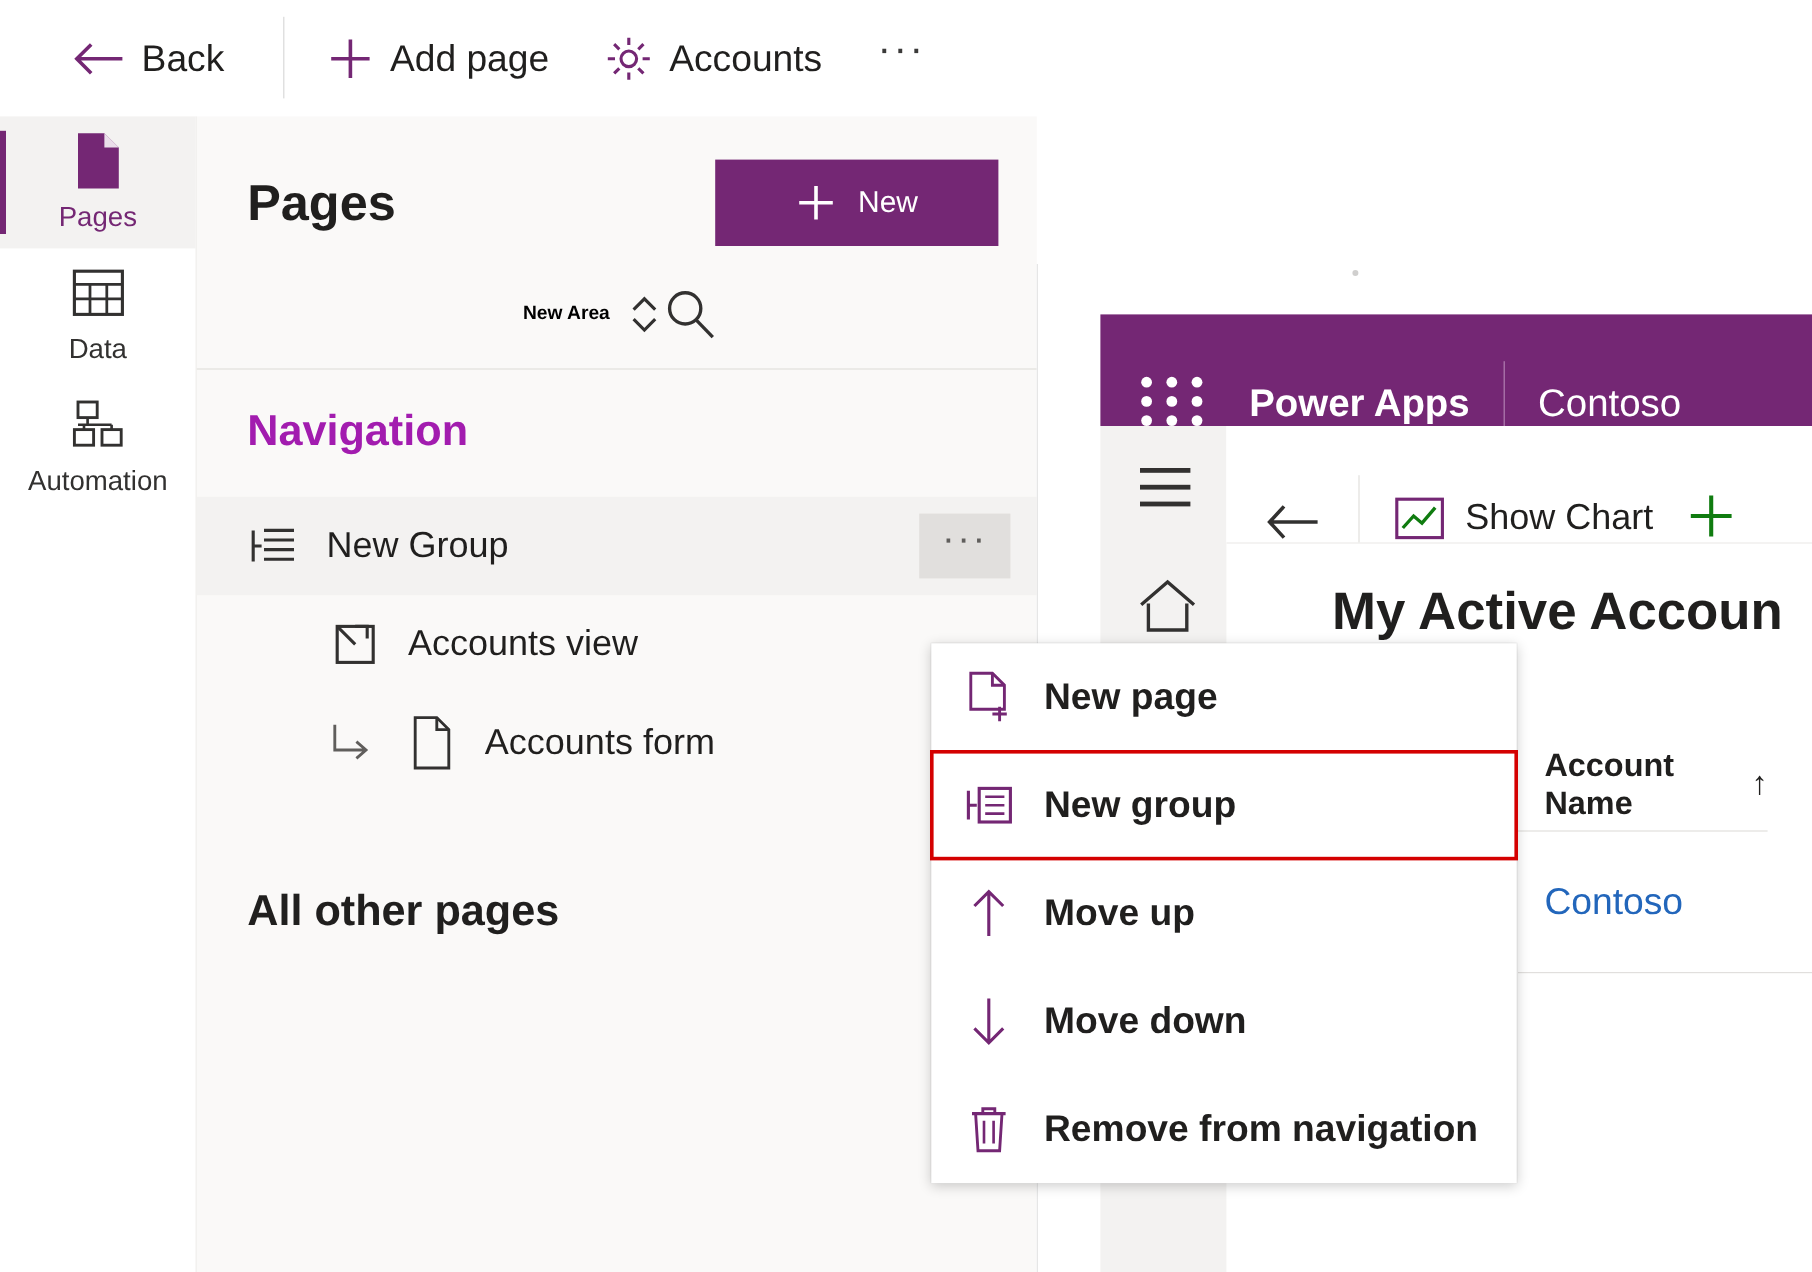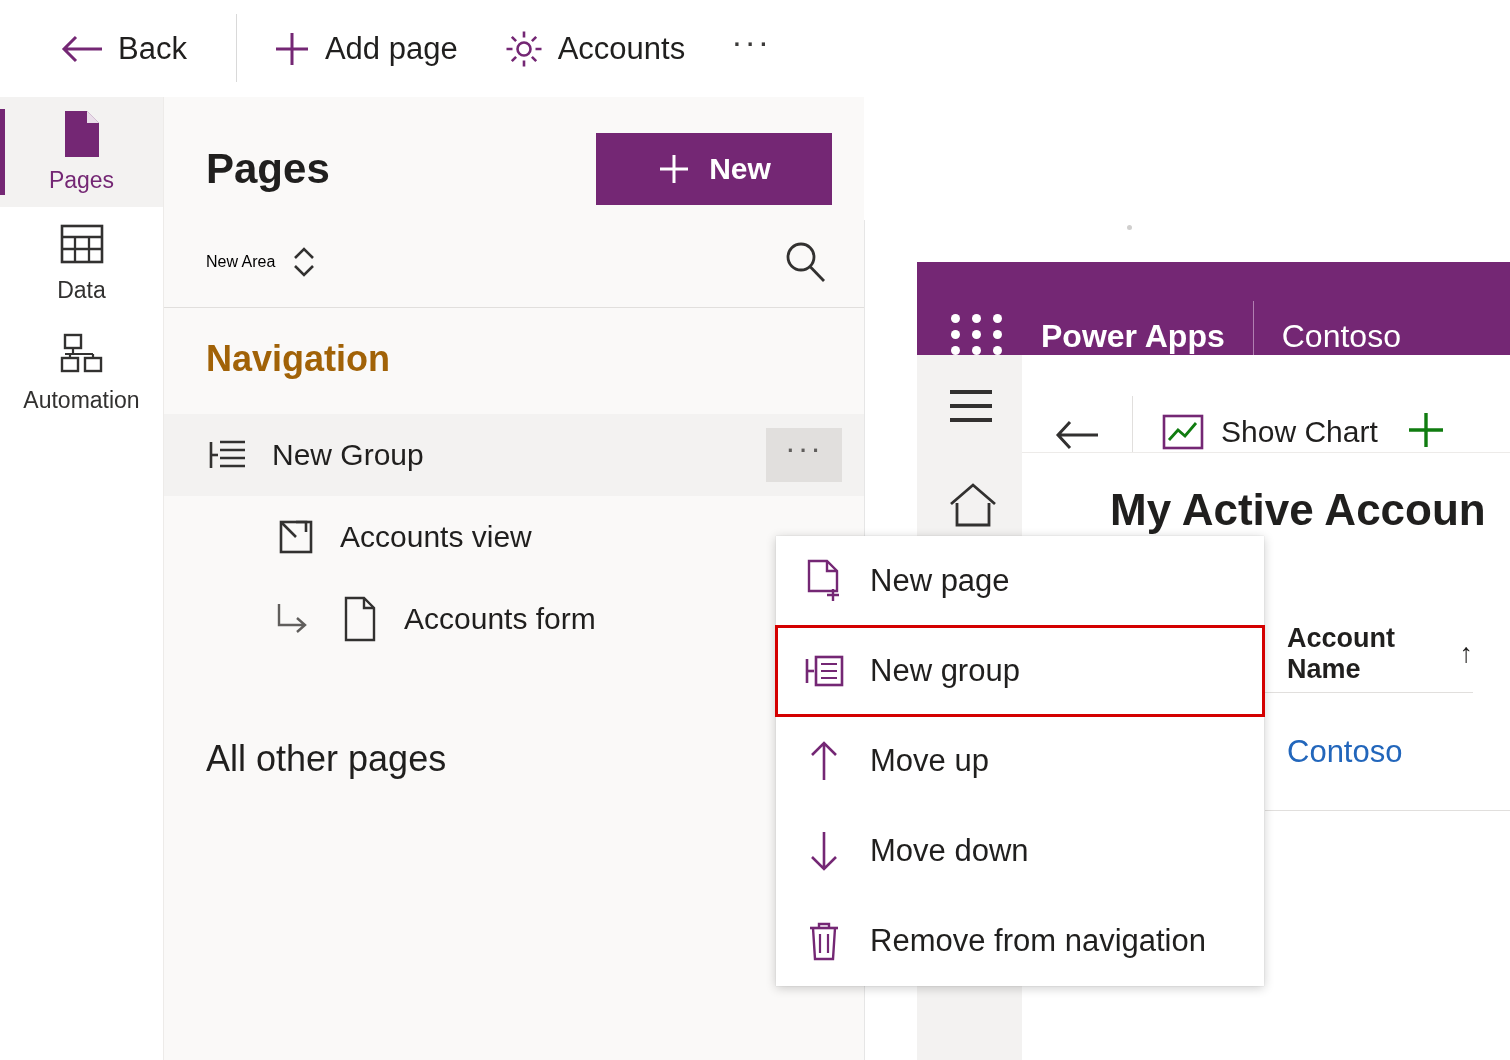--- a/index.html
+++ b/index.html
@@ -95,40 +95,41 @@
     font-size: 42px;
     font-weight: bold;
     color: #201f1e;
   }
   .new-btn {
     background: #742774;
     color: #ffffff;
     border: none;
     height: 72px;
     min-width: 236px;
-    font-size: 30px;
-    font-weight: bold;
+    font-size: 25px;
+    font-weight: normal;
     display: flex;
     align-items: center;
     justify-content: center;
     gap: 18px;
     cursor: pointer;
   }
   .area-row {
     display: flex;
     align-items: center;
-    justify-content: space-between;
+    justify-content: center;
     padding: 34px 36px 22px 42px;
     border-bottom: 1px solid #e1dfdd;
+    font-weight: bold;
   }
   .area-left { display: flex; align-items: center; gap: 14px; }
   .section-title {
     font-size: 36px;
     font-weight: bold;
-    color: #a16207;
+    color: #a21caf;
     padding: 30px 0 0 42px;
   }
   .nav-row {
     display: flex;
     align-items: center;
     height: 82px;
     padding-left: 42px;
     font-size: 30px;
     color: #201f1e;
     gap: 22px;
@@ -148,21 +149,21 @@
     justify-content: center;
     color: #605e5c;
     font-size: 32px;
     letter-spacing: 2px;
     line-height: 0.3;
     padding-bottom: 12px;
     cursor: pointer;
   }
   .other-title {
     font-size: 36px;
-    font-weight: normal;
+    font-weight: bold;
     color: #201f1e;
     padding: 78px 0 0 42px;
   }
 
   
   .preview-shell {
     position: absolute;
     left: 864px; top: 220px;
     width: 646px; height: 840px;
     background: #ffffff;
@@ -301,20 +302,21 @@
   .ctx-item {
     height: 90px;
     display: flex;
     align-items: center;
     gap: 24px;
     padding-left: 26px;
     font-size: 31px;
     color: #201f1e;
     cursor: pointer;
     position: relative;
+    font-weight: bold;
   }
   .ctx-item .cicon { width: 44px; display: flex; align-items: center; justify-content: center; color: #742774; }
   .ctx-item.highlight { outline: 3px solid #d40000; outline-offset: -2px; }
 
   svg { display: block; }
 </style>
 </head>
 <body>
 
 <div class="topbar">

